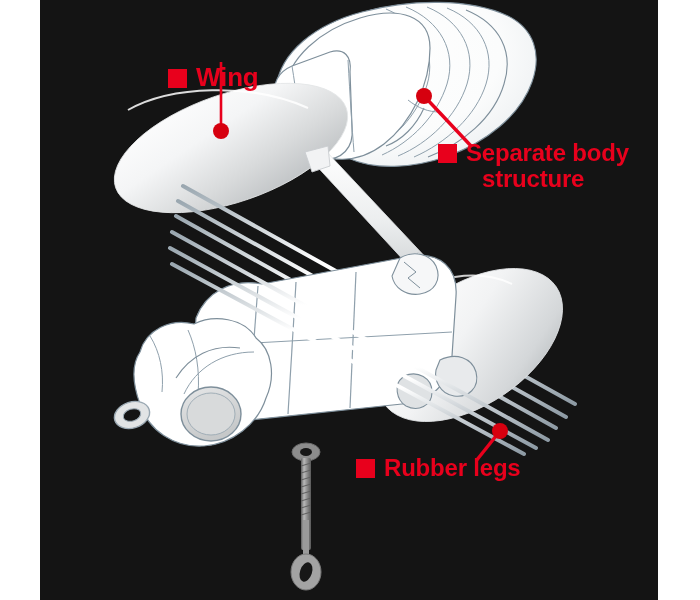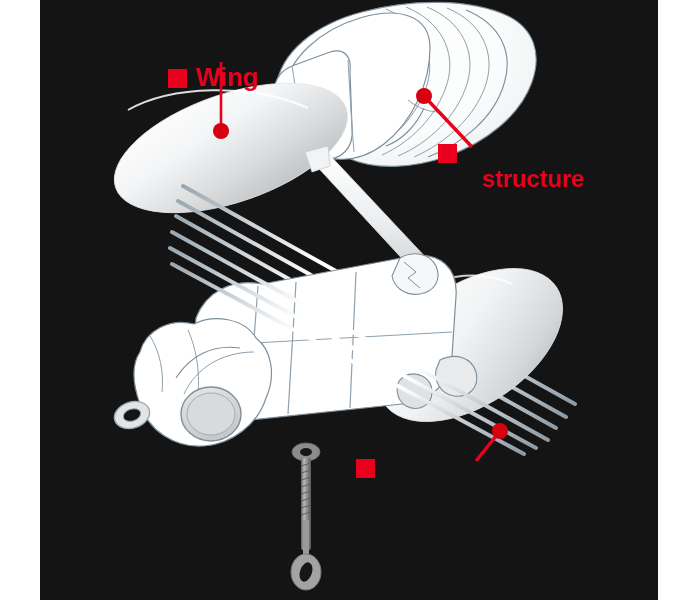--- a/index.html
+++ b/index.html
@@ -258,17 +258,17 @@
           <line x1="476" y1="461" x2="500" y2="431" stroke="#e8001c" stroke-width="3.4"></line>
           <circle cx="500" cy="431" r="8" fill="#d6000f"></circle>
         </g>
 
       </g>
     </svg>
   </div>
 
   <div class="lbl" id="label-wing"><span class="sq"></span><span>Wing</span></div>
 
-  <div class="lbl" id="label-separate"><span class="sq"></span><span class="l2">structure</span></div>
-
-  <div class="lbl" id="label-rubber"><span class="sq"></span></div>
+  <div class="lbl" id="label-separate"><span class="sq"></span><span>Separate body</span><span class="l2">structure</span></div>
+
+  <div class="lbl" id="label-rubber"><span class="sq"></span><span>Rubber legs</span></div>
 
 </div>
 
 </body></html>

